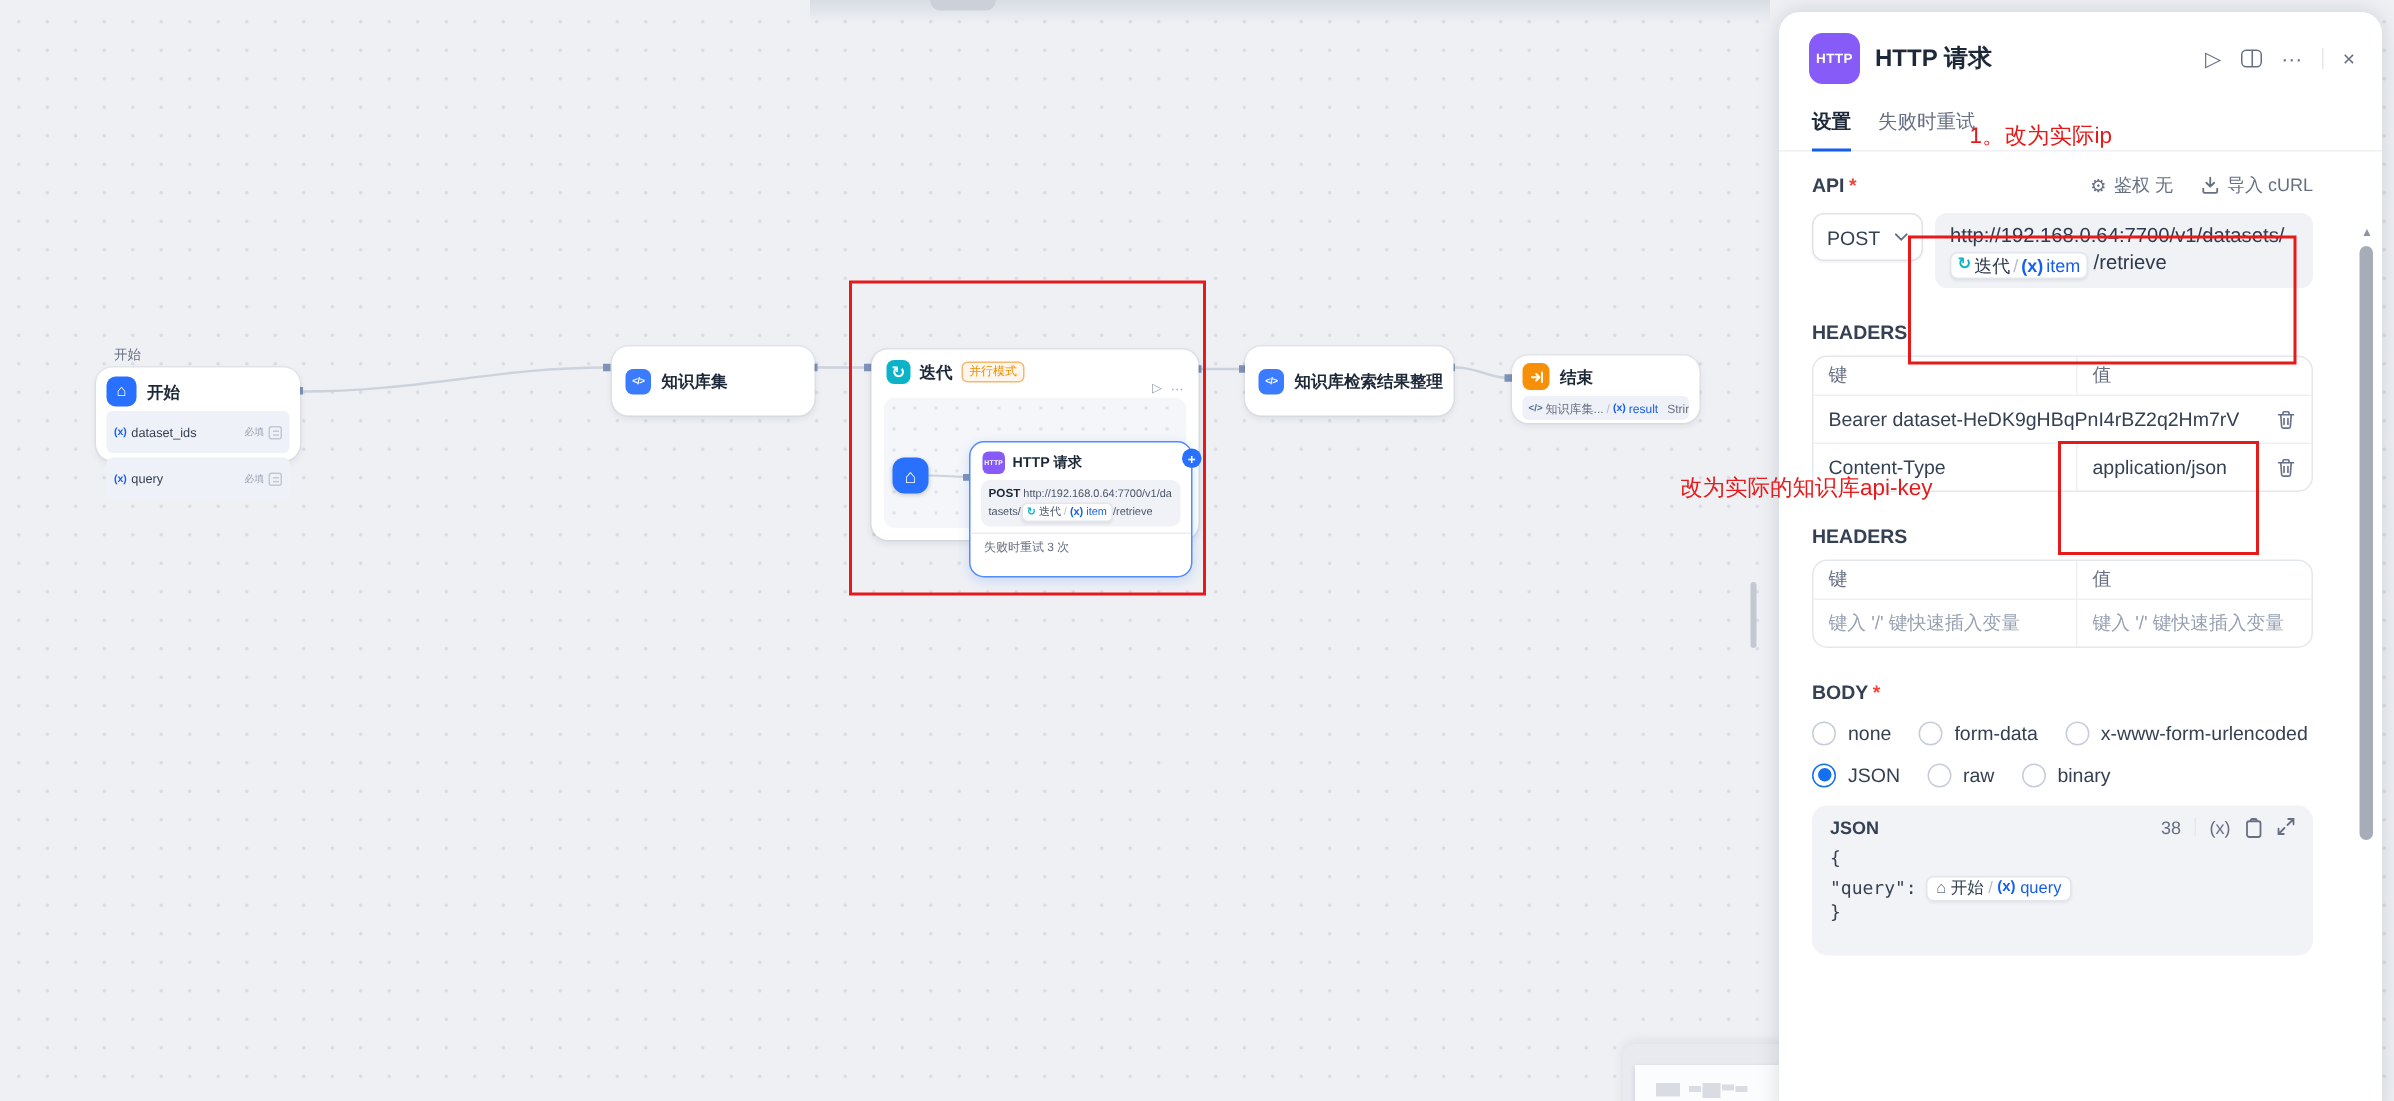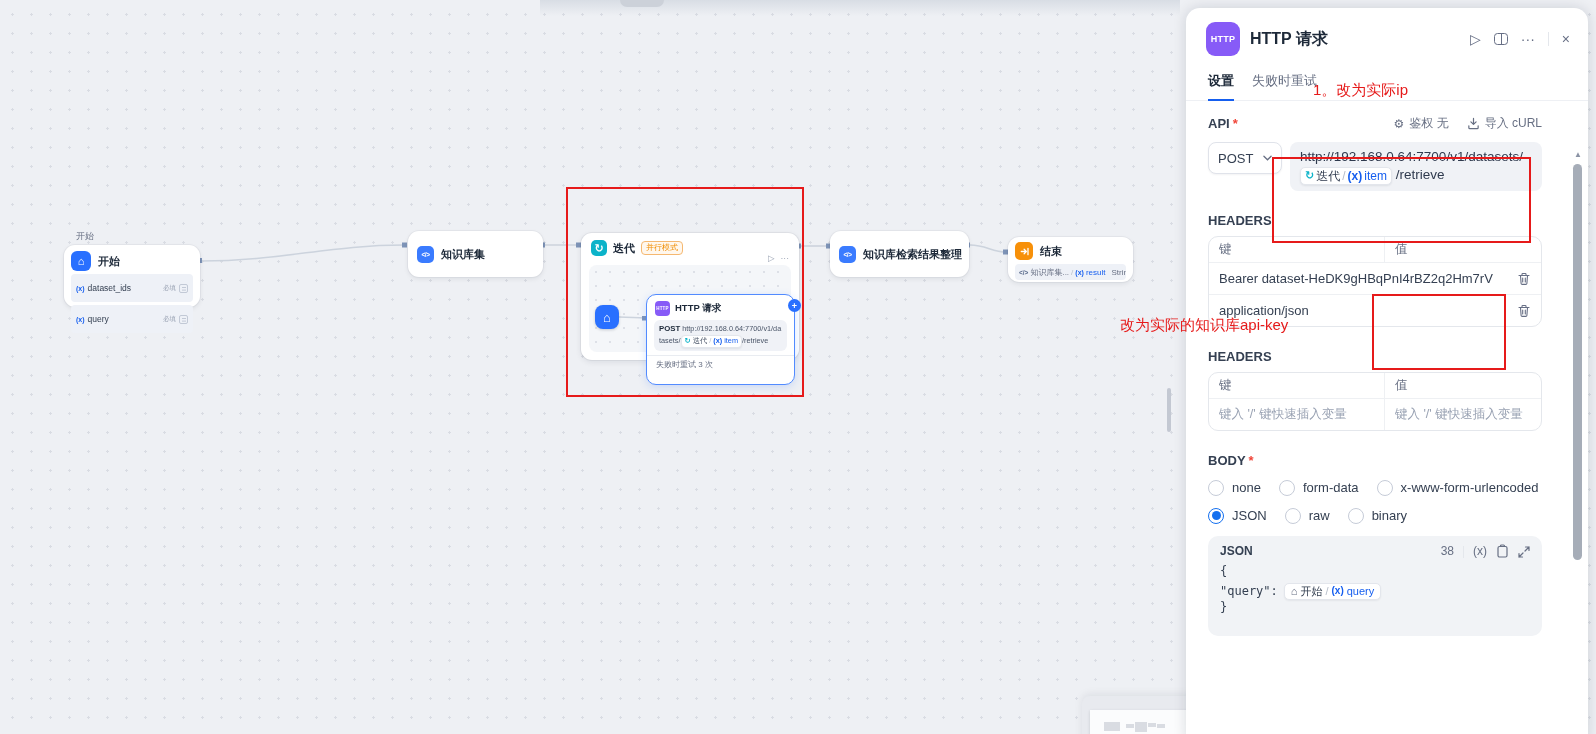--- a/index.html
+++ b/index.html
@@ -109,21 +109,21 @@
 .trash{flex:0 0 auto;margin-top:2px;cursor:pointer}
 .ph{color:#98a1b2;white-space:nowrap;overflow:hidden;font-size:12.5px}
 .radio-group{margin-top:12px;display:flex;flex-wrap:wrap;column-gap:18px;row-gap:12px;max-width:334px}
 .radio{display:inline-flex;align-items:center;gap:8px;font-size:13px;color:#354052;cursor:pointer}
 .rc{width:16px;height:16px;border-radius:50%;border:1.5px solid #c6ccd8;background:#fff;position:relative;flex:0 0 auto}
 .radio.checked .rc{border-color:#1570ef}
 .radio.checked .rc::after{content:"";position:absolute;inset:2.5px;background:#1570ef;border-radius:50%}
 .json-box{margin-top:12px;background:#f1f3f6;border-radius:10px;padding:8px 12px;height:100px}
 .json-head{display:flex;align-items:center}
 .json-label{font-size:12px;font-weight:700;color:#354052}
-.json-tools{margin-left:auto;display:flex;align-items:flex-end;gap:9px;color:#676f83;font-size:12px}
+.json-tools{margin-left:auto;display:flex;align-items:flex-start;gap:9px;color:#676f83;font-size:12px}
 .json-tools .hi-divider{height:12px}
 .json-code{font-family:"DejaVu Sans Mono","Liberation Mono",monospace;font-size:12px;color:#354052;margin-top:6px;line-height:1.25}
 .json-line{margin-top:4px;display:flex;align-items:center;gap:6px}
 .json-badge{display:inline-flex;align-items:center;gap:3px;background:#fff;border:.5px solid #e3e6ec;border-radius:5px;padding:1px 6px;font-size:11px;font-family:"Liberation Sans",sans-serif;box-shadow:0 1px 2px rgba(16,24,40,.06)}
 .json-badge .hm{color:#676f83}
 .json-badge .nn{color:#354052}
 .json-badge .sep{color:#b6bdc9}
 .json-badge .bx{color:#155eef;font-weight:700;font-size:10px}
 .json-badge .bv{color:#155eef}
 
@@ -323,20 +323,21 @@
         </div>
         <div class="trow">
           <div class="cell cell-val">
             <div class="vtext">Bearer dataset-HeDK9gHBqPnI4rBZ2q2Hm7rV</div>
             <svg class="trash" width="14" height="14" viewBox="0 0 14 14">
                 <path d="M2 3.5 h10 M5 3.5 V2.2 a.7.7 0 0 1 .7-.7 h2.6 a.7.7 0 0 1 .7.7 V3.5 M3.5 3.5 l.6 8 a1 1 0 0 0 1 .9 h3.8 a1 1 0 0 0 1-.9 l.6-8 M5.7 6 v4 M8.3 6 v4" stroke="#676f85" stroke-width="1.1" fill="none" stroke-linecap="round"></path>
               </svg>
           </div>
         </div>
         <div class="trow">
+          <div class="cell cell-key">Content-Type</div>
           <div class="cell cell-val">
             <div class="vtext">application/json</div>
             <svg class="trash" width="14" height="14" viewBox="0 0 14 14">
                 <path d="M2 3.5 h10 M5 3.5 V2.2 a.7.7 0 0 1 .7-.7 h2.6 a.7.7 0 0 1 .7.7 V3.5 M3.5 3.5 l.6 8 a1 1 0 0 0 1 .9 h3.8 a1 1 0 0 0 1-.9 l.6-8 M5.7 6 v4 M8.3 6 v4" stroke="#676f85" stroke-width="1.1" fill="none" stroke-linecap="round"></path>
               </svg>
           </div>
         </div>
       </div>
     </div>
 

